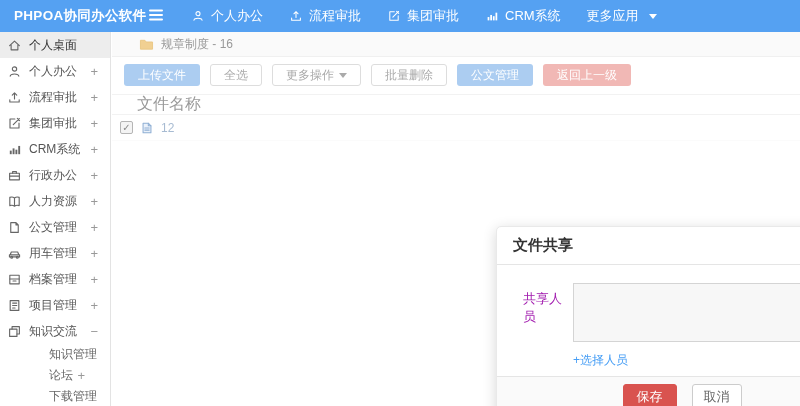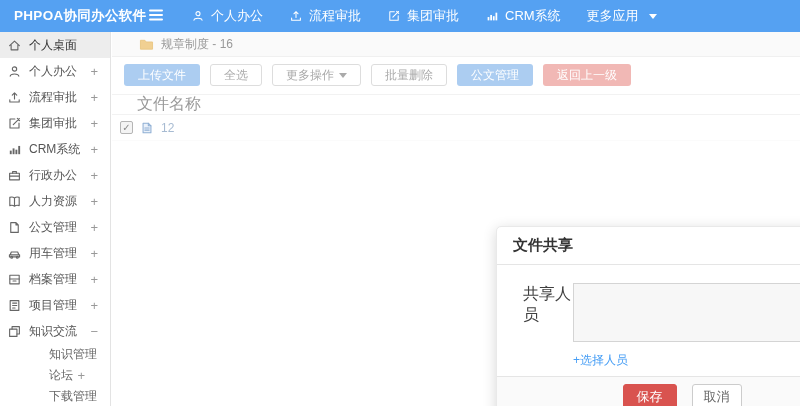--- a/index.html
+++ b/index.html
@@ -100,21 +100,21 @@
     box-shadow: 0 3px 14px rgba(0,0,0,.16);
   }
   .modal-head {
     height: 38px; border-bottom: 1px solid #e5e5e5;
     display: flex; align-items: center; padding: 0 16px;
     font-size: 15px; font-weight: bold; color: #333;
   }
   .modal-body { padding: 18px 16px 0 26px; }
   .field { display: flex; }
   .field-label {
-    width: 50px; flex: 0 0 auto; font-size: 16px; color: #404040;
+    width: 50px; flex: 0 0 auto; font-size: 13px; color: #a21caf;
     align-self: flex-end; margin-bottom: 16px;
   }
   .field-box {
     flex: 1; height: 59px; background: #f7f7f7; border: 1px solid #d4d4d4;
     resize: none; outline: none; font-family: "Liberation Sans", sans-serif; font-size: 12px;
     padding: 4px 6px; color: #555;
   }
   .select-link {
     display: inline-block; margin-left: 50px; margin-top: 10px;
     font-size: 12px; color: var(--link, #459df5); text-decoration: none; cursor: pointer;

